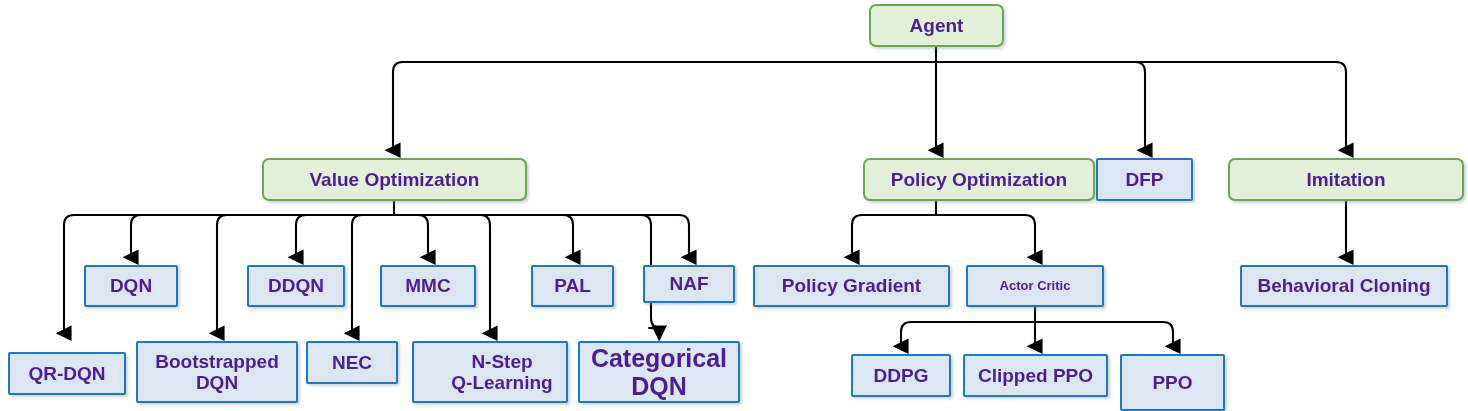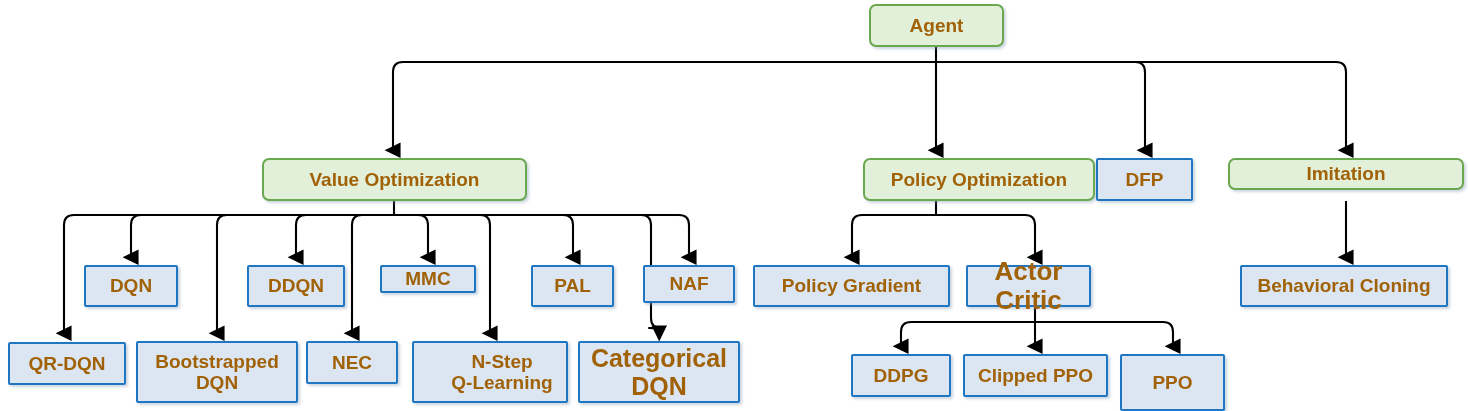--- a/index.html
+++ b/index.html
@@ -27,21 +27,21 @@
     pointer-events: none;
   }
   .node {
     position: absolute;
     box-sizing: border-box;
     display: flex;
     align-items: center;
     justify-content: center;
     text-align: center;
     font-weight: bold;
-    color: #a16207;
+    color: #4c1d95;
     line-height: 1.12;
     box-shadow: 2px 2px 3px rgba(140,160,185,0.45);
     white-space: pre-line;
     z-index: 2;
   }
   .node.green {
     background: #e2efd9;
     border: 2px solid #6aa84f;
     border-radius: 7px;
   }
@@ -93,30 +93,30 @@
         <path d="M 1035 322 L 1163 322 Q 1173 322 1173 332 L 1173 346" marker-end="url(#arrowhead)"></path>
         <path d="M 1346 201 L 1346 257" marker-end="url(#arrowhead)"></path>
       </g>
   </svg>
 
   <div id="node-layer">
       <div class="node green" style="left: 869px; top: 4px; width: 135px; height: 43px; font-size: 19px;"><span class="node-label">Agent</span></div>
       <div class="node green" style="left: 262px; top: 158px; width: 265px; height: 43px; font-size: 19px; justify-content: flex-end;"><span class="node-label">Value Optimization</span></div>
       <div class="node green" style="left: 863px; top: 158px; width: 232px; height: 43px; font-size: 19px;"><span class="node-label">Policy Optimization</span></div>
       <div class="node blue" style="left: 1096px; top: 158px; width: 97px; height: 43px; font-size: 19px;"><span class="node-label">DFP</span></div>
-      <div class="node green" style="left: 1228px; top: 158px; width: 236px; height: 32px; font-size: 19px;"><span class="node-label">Imitation</span></div>
+      <div class="node green" style="left: 1228px; top: 158px; width: 236px; height: 43px; font-size: 19px;"><span class="node-label">Imitation</span></div>
       <div class="node blue" style="left: 84px; top: 265px; width: 94px; height: 42px; font-size: 19px;"><span class="node-label">DQN</span></div>
       <div class="node blue" style="left: 247px; top: 265px; width: 98px; height: 42px; font-size: 19px;"><span class="node-label">DDQN</span></div>
-      <div class="node blue" style="left: 380px; top: 265px; width: 96px; height: 28px; font-size: 19px;"><span class="node-label">MMC</span></div>
+      <div class="node blue" style="left: 380px; top: 265px; width: 96px; height: 42px; font-size: 19px;"><span class="node-label">MMC</span></div>
       <div class="node blue" style="left: 531px; top: 265px; width: 83px; height: 42px; font-size: 19px;"><span class="node-label">PAL</span></div>
       <div class="node blue" style="left: 643px; top: 265px; width: 92px; height: 38px; font-size: 19px;"><span class="node-label">NAF</span></div>
       <div class="node blue" style="left: 753px; top: 265px; width: 197px; height: 42px; font-size: 19px;"><span class="node-label">Policy Gradient</span></div>
-      <div class="node blue" style="left: 966px; top: 265px; width: 125px; height: 42px; font-size: 26px;"><span class="node-label">Actor Critic</span></div>
+      <div class="node blue" style="left: 966px; top: 265px; width: 138px; height: 42px; font-size: 13px;"><span class="node-label">Actor Critic</span></div>
       <div class="node blue" style="left: 1240px; top: 265px; width: 208px; height: 42px; font-size: 19px; align-items: center;"><span class="node-label">Behavioral Cloning</span></div>
-      <div class="node blue" style="left: 8px; top: 342px; width: 118px; height: 43px; font-size: 19px;"><span class="node-label">QR-DQN</span></div>
+      <div class="node blue" style="left: 8px; top: 352px; width: 118px; height: 43px; font-size: 19px;"><span class="node-label">QR-DQN</span></div>
       <div class="node blue" style="left: 136px; top: 341px; width: 162px; height: 62px; font-size: 19px;"><span class="node-label">Bootstrapped
 DQN</span></div>
       <div class="node blue" style="left: 306px; top: 341px; width: 92px; height: 43px; font-size: 19px;"><span class="node-label">NEC</span></div>
       <div class="node blue" style="left: 412px; top: 341px; width: 156px; height: 62px; font-size: 19px; padding-left: 24px;"><span class="node-label">N-Step
 Q-Learning</span></div>
       <div class="node blue" style="left: 578px; top: 341px; width: 162px; height: 62px; font-size: 25px;"><span class="node-label">Categorical
 DQN</span></div>
       <div class="node blue" style="left: 851px; top: 354px; width: 100px; height: 43px; font-size: 19px;"><span class="node-label">DDPG</span></div>
       <div class="node blue" style="left: 963px; top: 354px; width: 145px; height: 43px; font-size: 19px;"><span class="node-label">Clipped PPO</span></div>
       <div class="node blue" style="left: 1120px; top: 354px; width: 105px; height: 57px; font-size: 19px;"><span class="node-label">PPO</span></div>

